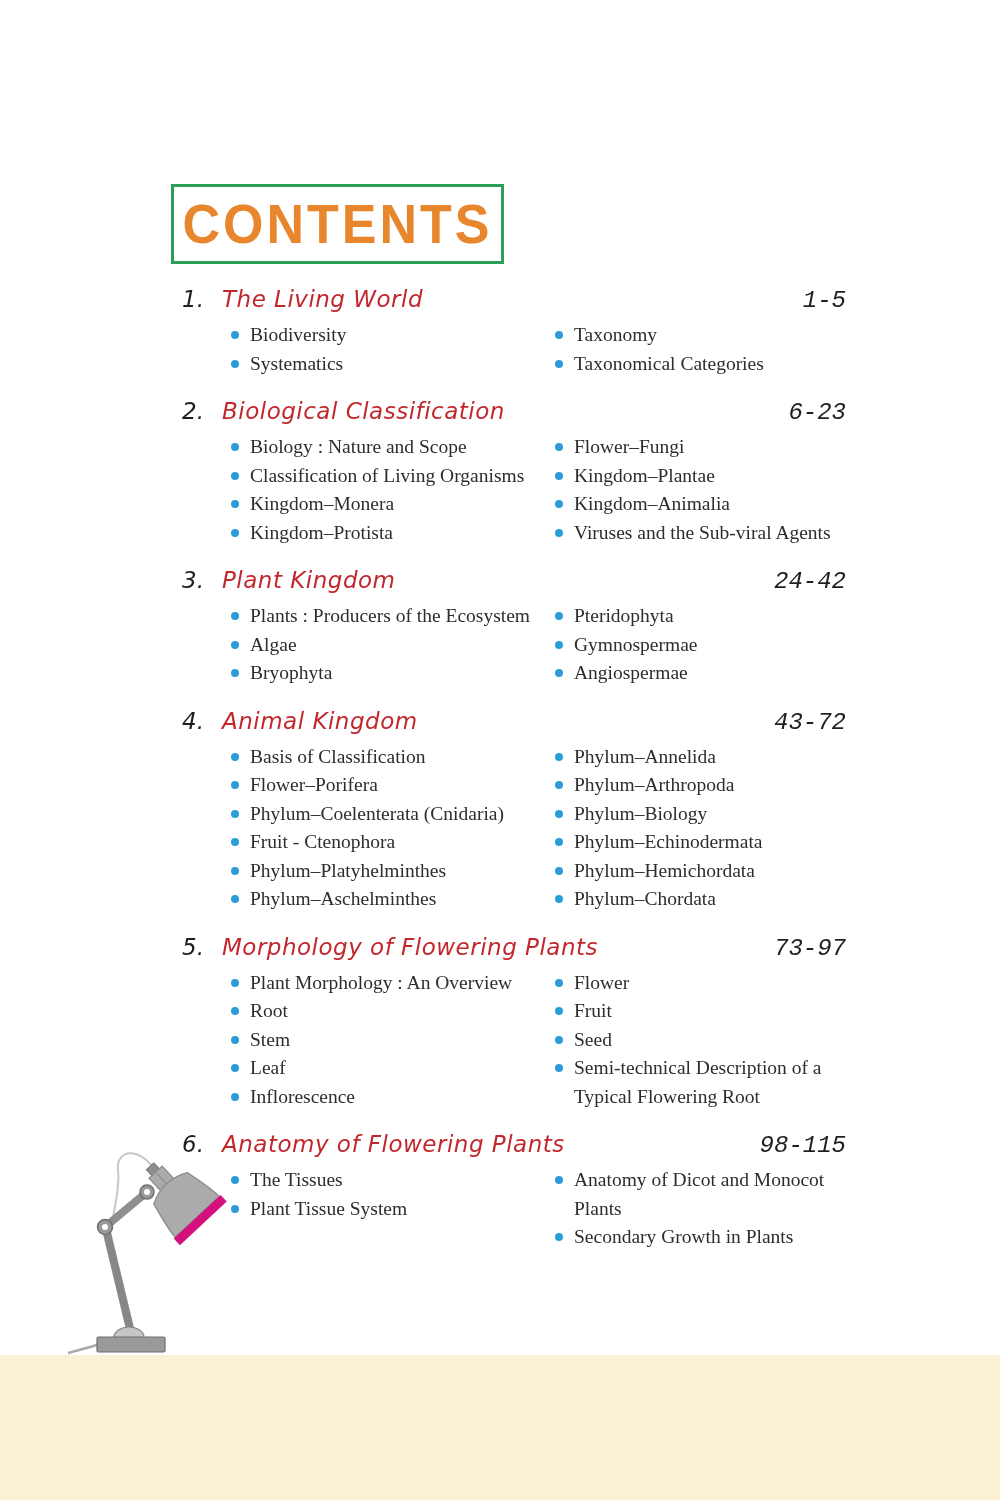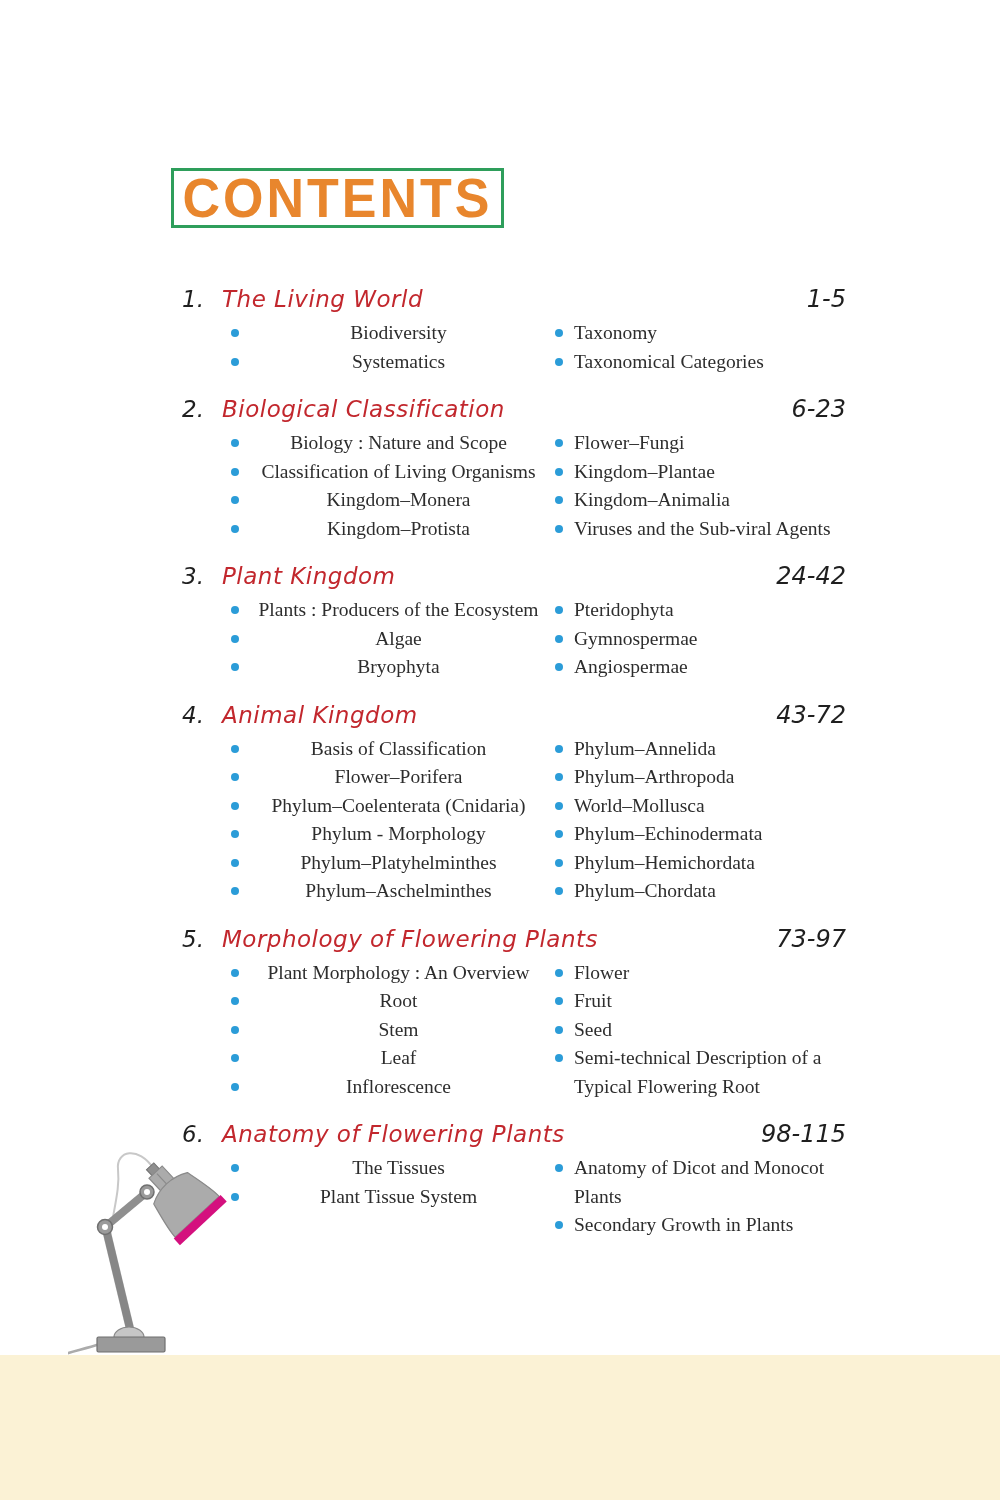--- a/index.html
+++ b/index.html
@@ -8,22 +8,22 @@
     width: 1000px;
     height: 1500px;
     background: #ffffff;
     overflow: hidden;
     font-family: "Liberation Serif", serif;
   }
 
   
   .contents-box {
     position: absolute;
-    left: 171px; top: 168px;
-    width: 333px; height: 60px;
+    left: 171px; top: 184px;
+    width: 333px; height: 80px;
     border: 3px solid var(--green);
     box-sizing: border-box;
     display: flex; align-items: center; justify-content: center;
   }
   .contents-title {
     font-family: "Liberation Sans", sans-serif;
     font-weight: bold;
     font-size: 52px;
     letter-spacing: 3px;
     color: var(--orange);
@@ -56,23 +56,24 @@
     font-size: 23px;
     letter-spacing: 0.5px;
     color: var(--red);
     font-style: italic;
   }
   .ch-pages {
     flex: none;
     font-size: 24px;
     color: var(--hand_ink);
     text-align: right;
+    font-family: Liberation Mono, monospace;
   }
   .cols { display: flex; margin-left: 49px; }
-  .col-left  { flex: none; width: 324px; text-align: center; }
+  .col-left  { flex: none; width: 324px; }
   .col-right { flex: 1; }
   .item {
     display: flex;
     font-size: 19.5px;
     line-height: 28.5px;
     color: var(--ink);
   }
   .dot {
     flex: none;
     width: 8px; height: 8px;
@@ -236,21 +237,21 @@
             <div class="item">
               <span class="dot"></span>
               <span class="txt">Flower–Porifera</span>
             </div>
             <div class="item">
               <span class="dot"></span>
               <span class="txt">Phylum–Coelenterata (Cnidaria)</span>
             </div>
             <div class="item">
               <span class="dot"></span>
-              <span class="txt">Phylum - Morphology</span>
+              <span class="txt">Fruit - Ctenophora</span>
             </div>
             <div class="item">
               <span class="dot"></span>
               <span class="txt">Phylum–Platyhelminthes</span>
             </div>
             <div class="item">
               <span class="dot"></span>
               <span class="txt">Phylum–Aschelminthes</span>
             </div>
           </div>
@@ -258,21 +259,21 @@
             <div class="item">
               <span class="dot"></span>
               <span class="txt">Phylum–Annelida</span>
             </div>
             <div class="item">
               <span class="dot"></span>
               <span class="txt">Phylum–Arthropoda</span>
             </div>
             <div class="item">
               <span class="dot"></span>
-              <span class="txt">World–Mollusca</span>
+              <span class="txt">Phylum–Biology</span>
             </div>
             <div class="item">
               <span class="dot"></span>
               <span class="txt">Phylum–Echinodermata</span>
             </div>
             <div class="item">
               <span class="dot"></span>
               <span class="txt">Phylum–Hemichordata</span>
             </div>
             <div class="item">

